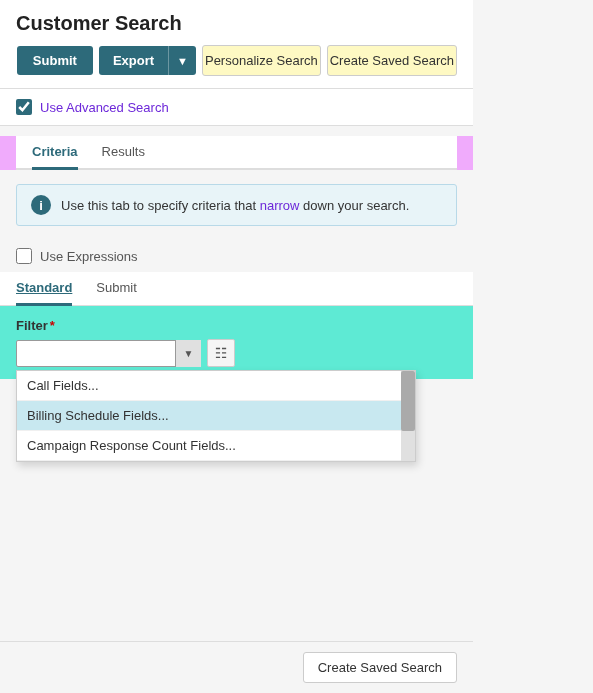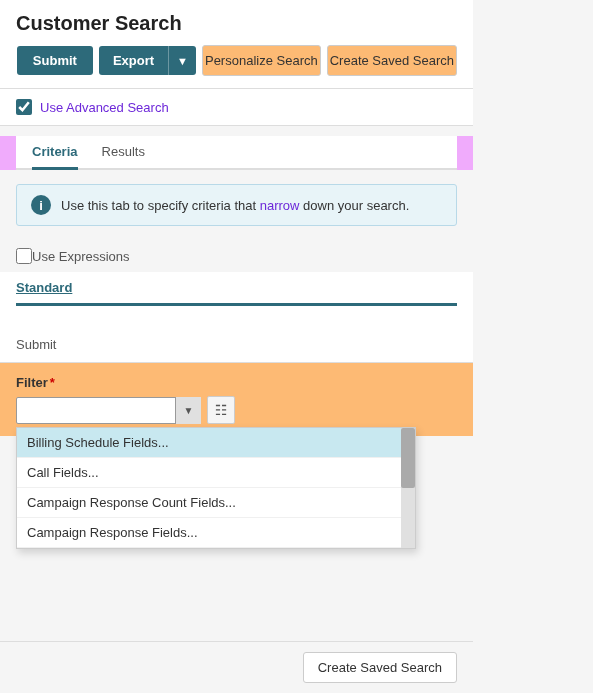--- a/index.html
+++ b/index.html
@@ -74,21 +74,21 @@
       color: #fff;
       border: none;
       border-left: 1px solid rgba(255,255,255,0.3);
       padding: 7px 8px;
       cursor: pointer;
       border-radius: 0 3px 3px 0;
       font-size: 11px;
     }
 
     .btn-outline {
-      background: #fdba74;
+      background: #fef9c3;
       color: #333;
       border: 1px solid #ccc;
       padding: 7px 2px;
       font-size: 13px;
       cursor: pointer;
       border-radius: 3px;
     }
 
     
     .advanced-search-bar {
@@ -173,20 +173,21 @@
     .info-text a {
       color: #6d28d9;
       text-decoration: none;
     }
 
     
     .expressions-bar {
       padding: 8px 16px;
       display: flex;
       align-items: center;
+      gap: 8px;
     }
 
     .expressions-bar input[type="checkbox"] {
       width: 16px;
       height: 16px;
       cursor: pointer;
     }
 
     .expressions-label {
       font-size: 13px;
@@ -194,42 +195,41 @@
       cursor: pointer;
     }
 
     
     .inner-tabs-bar {
       background: #fff;
       padding: 0 16px;
       display: flex;
       gap: 24px;
       border-bottom: 1px solid #ddd;
-      flex-direction: column;
     }
 
     .inner-tab {
       padding: 8px 0;
       font-size: 13px;
       color: #555;
       cursor: pointer;
       border-bottom: 3px solid transparent;
       margin-bottom: -1px;
     }
 
     .inner-tab.active {
       color: #2d6a7a;
       border-bottom: 3px solid #2d6a7a;
       font-weight: bold;
       text-decoration: underline;
     }
 
     
     .filter-section {
-      background: #fdba74;
+      background: #5eead4;
       padding: 12px 16px;
     }
 
     .filter-label {
       font-size: 13px;
       font-weight: bold;
       color: #333;
       margin-bottom: 6px;
     }
 
@@ -420,24 +420,23 @@
     </div>
     <div class="filter-input-row">
       <div class="dropdown-container">
         <div class="filter-select-wrapper">
           <input type="text" class="filter-select" value="" style="">
           <div class="select-arrow">▼</div>
         </div>
 
         <div class="dropdown-list">
           <div class="dropdown-wrapper">
+            <div class="dropdown-item">Call Fields...</div>
             <div class="dropdown-item highlighted">Billing Schedule Fields...</div>
-            <div class="dropdown-item">Call Fields...</div>
             <div class="dropdown-item">Campaign Response Count Fields...</div>
-            <div class="dropdown-item">Campaign Response Fields...</div>
             <div class="dropdown-scroll-bar">
               <div class="dropdown-scroll-thumb"></div>
             </div>
           </div>
         </div>
       </div>
       <div class="filter-icon-btn">☷</div>
     </div>
   </div>
 

